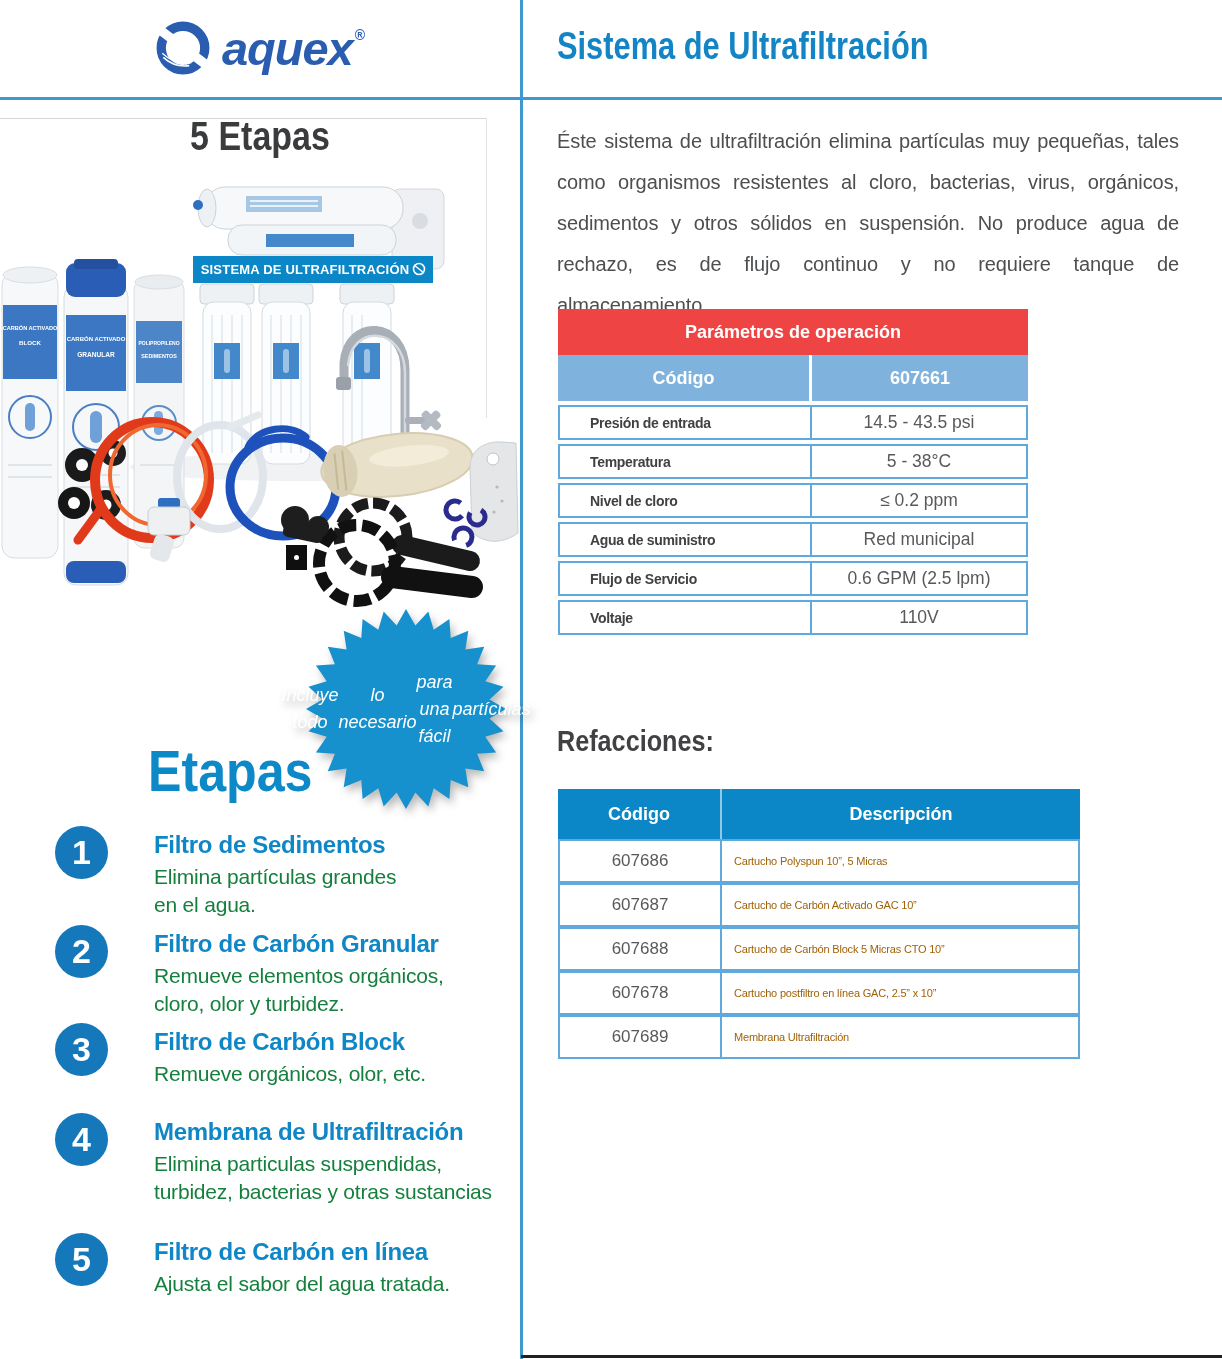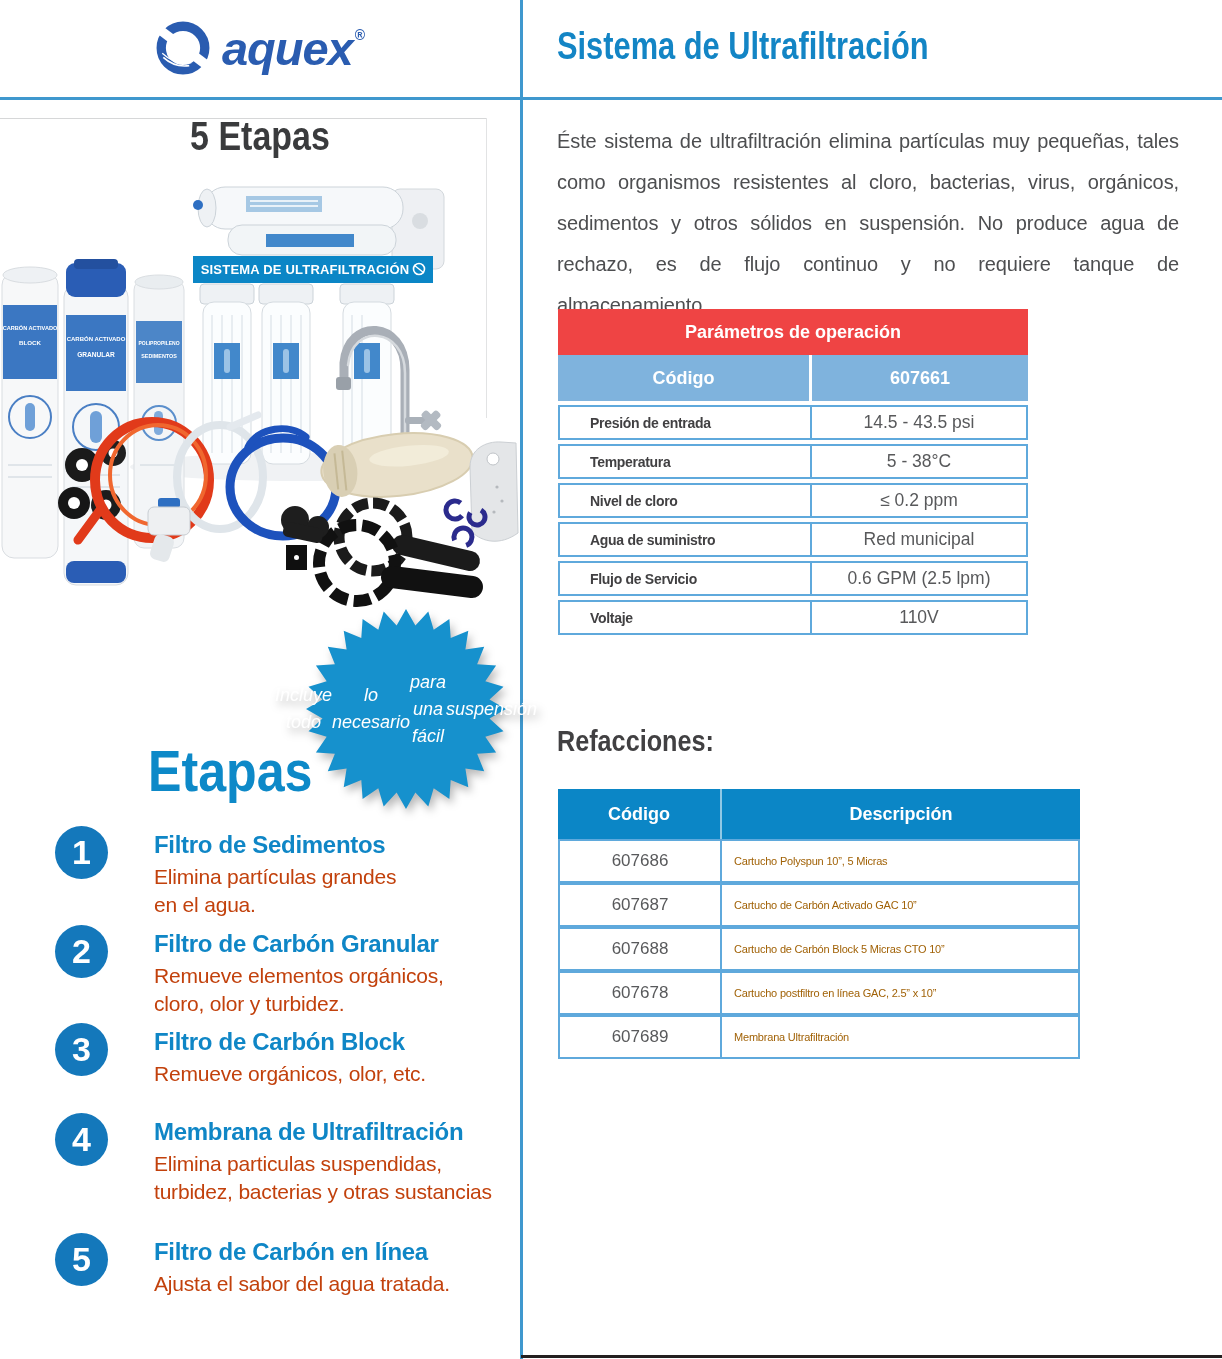--- a/index.html
+++ b/index.html
@@ -33,21 +33,21 @@
 
   .etapas-heading{position:absolute;left:148px;top:738px;margin:0;font-size:57px;font-weight:bold;
                   color:#0d89c8;transform:scaleX(.88);transform-origin:left;}
 
   
   .stage{position:absolute;left:55px;display:flex;}
   .stage-badge{width:53px;height:53px;border-radius:50%;background:#1478bb;color:#fff;
                font-size:34px;font-weight:bold;display:flex;align-items:center;justify-content:center;flex:0 0 53px;}
   .stage-body{margin-left:46px;padding-top:5px;}
   .stage-title{font-size:24px;font-weight:bold;color:#0f86c6;margin-bottom:4px;white-space:nowrap;letter-spacing:-.3px;}
-  .stage-line{font-size:21px;color:#c2410c;line-height:28px;white-space:nowrap;letter-spacing:-.2px;}
+  .stage-line{font-size:21px;color:#15803d;line-height:28px;white-space:nowrap;letter-spacing:-.2px;}
 
   
   .right-title{position:absolute;left:557px;top:24px;margin:0;font-size:39px;font-weight:bold;color:#1385c5;
                transform:scaleX(.79);transform-origin:left;white-space:nowrap;}
   .intro{position:absolute;left:557px;top:121px;width:622px;margin:0;font-size:20px;line-height:41px;
          color:#4d4e50;text-align:justify;letter-spacing:-.1px;}
 
   
   .ptable{position:absolute;left:558px;top:309px;width:470px;}
   .ptable-title{height:46px;background:#ef4444;color:#fff;font-weight:bold;font-size:18px;
@@ -278,21 +278,21 @@
   </svg>
 
   <div class="starburst">
     <svg width="206" height="206" viewBox="-3 -3 206 206">
       <polygon id="starburst-poly" fill="#1691cd" points="100.0,0.0 109.4,16.5 122.3,2.5 127.7,20.7 143.4,9.9 144.7,28.9 162.3,21.8 159.4,40.6 178.2,37.7 171.1,55.3 190.1,56.6 179.3,72.3 197.5,77.7 183.5,90.6 200.0,100.0 183.5,109.4 197.5,122.3 179.3,127.7 190.1,143.4 171.1,144.7 178.2,162.3 159.4,159.4 162.3,178.2 144.7,171.1 143.4,190.1 127.7,179.3 122.3,197.5 109.4,183.5 100.0,200.0 90.6,183.5 77.7,197.5 72.3,179.3 56.6,190.1 55.3,171.1 37.7,178.2 40.6,159.4 21.8,162.3 28.9,144.7 9.9,143.4 20.7,127.7 2.5,122.3 16.5,109.4 0.0,100.0 16.5,90.6 2.5,77.7 20.7,72.3 9.9,56.6 28.9,55.3 21.8,37.7 40.6,40.6 37.7,21.8 55.3,28.9 56.6,9.9 72.3,20.7 77.7,2.5 90.6,16.5"></polygon>
     </svg>
     <div class="sb-text">
       <div>Incluye todo</div>
       <div>lo necesario</div>
       <div>para una fácil</div>
-      <div>suspensión</div>
+      <div>partículas</div>
     </div>
   </div>
 
   <h2 class="etapas-heading">Etapas</h2>
 
   <div class="stage" style="top:826px">
     <div class="stage-badge">1</div>
     <div class="stage-body">
       <div class="stage-title">Filtro de Sedimentos</div>
       <div class="stage-line">Elimina partículas grandes</div>

